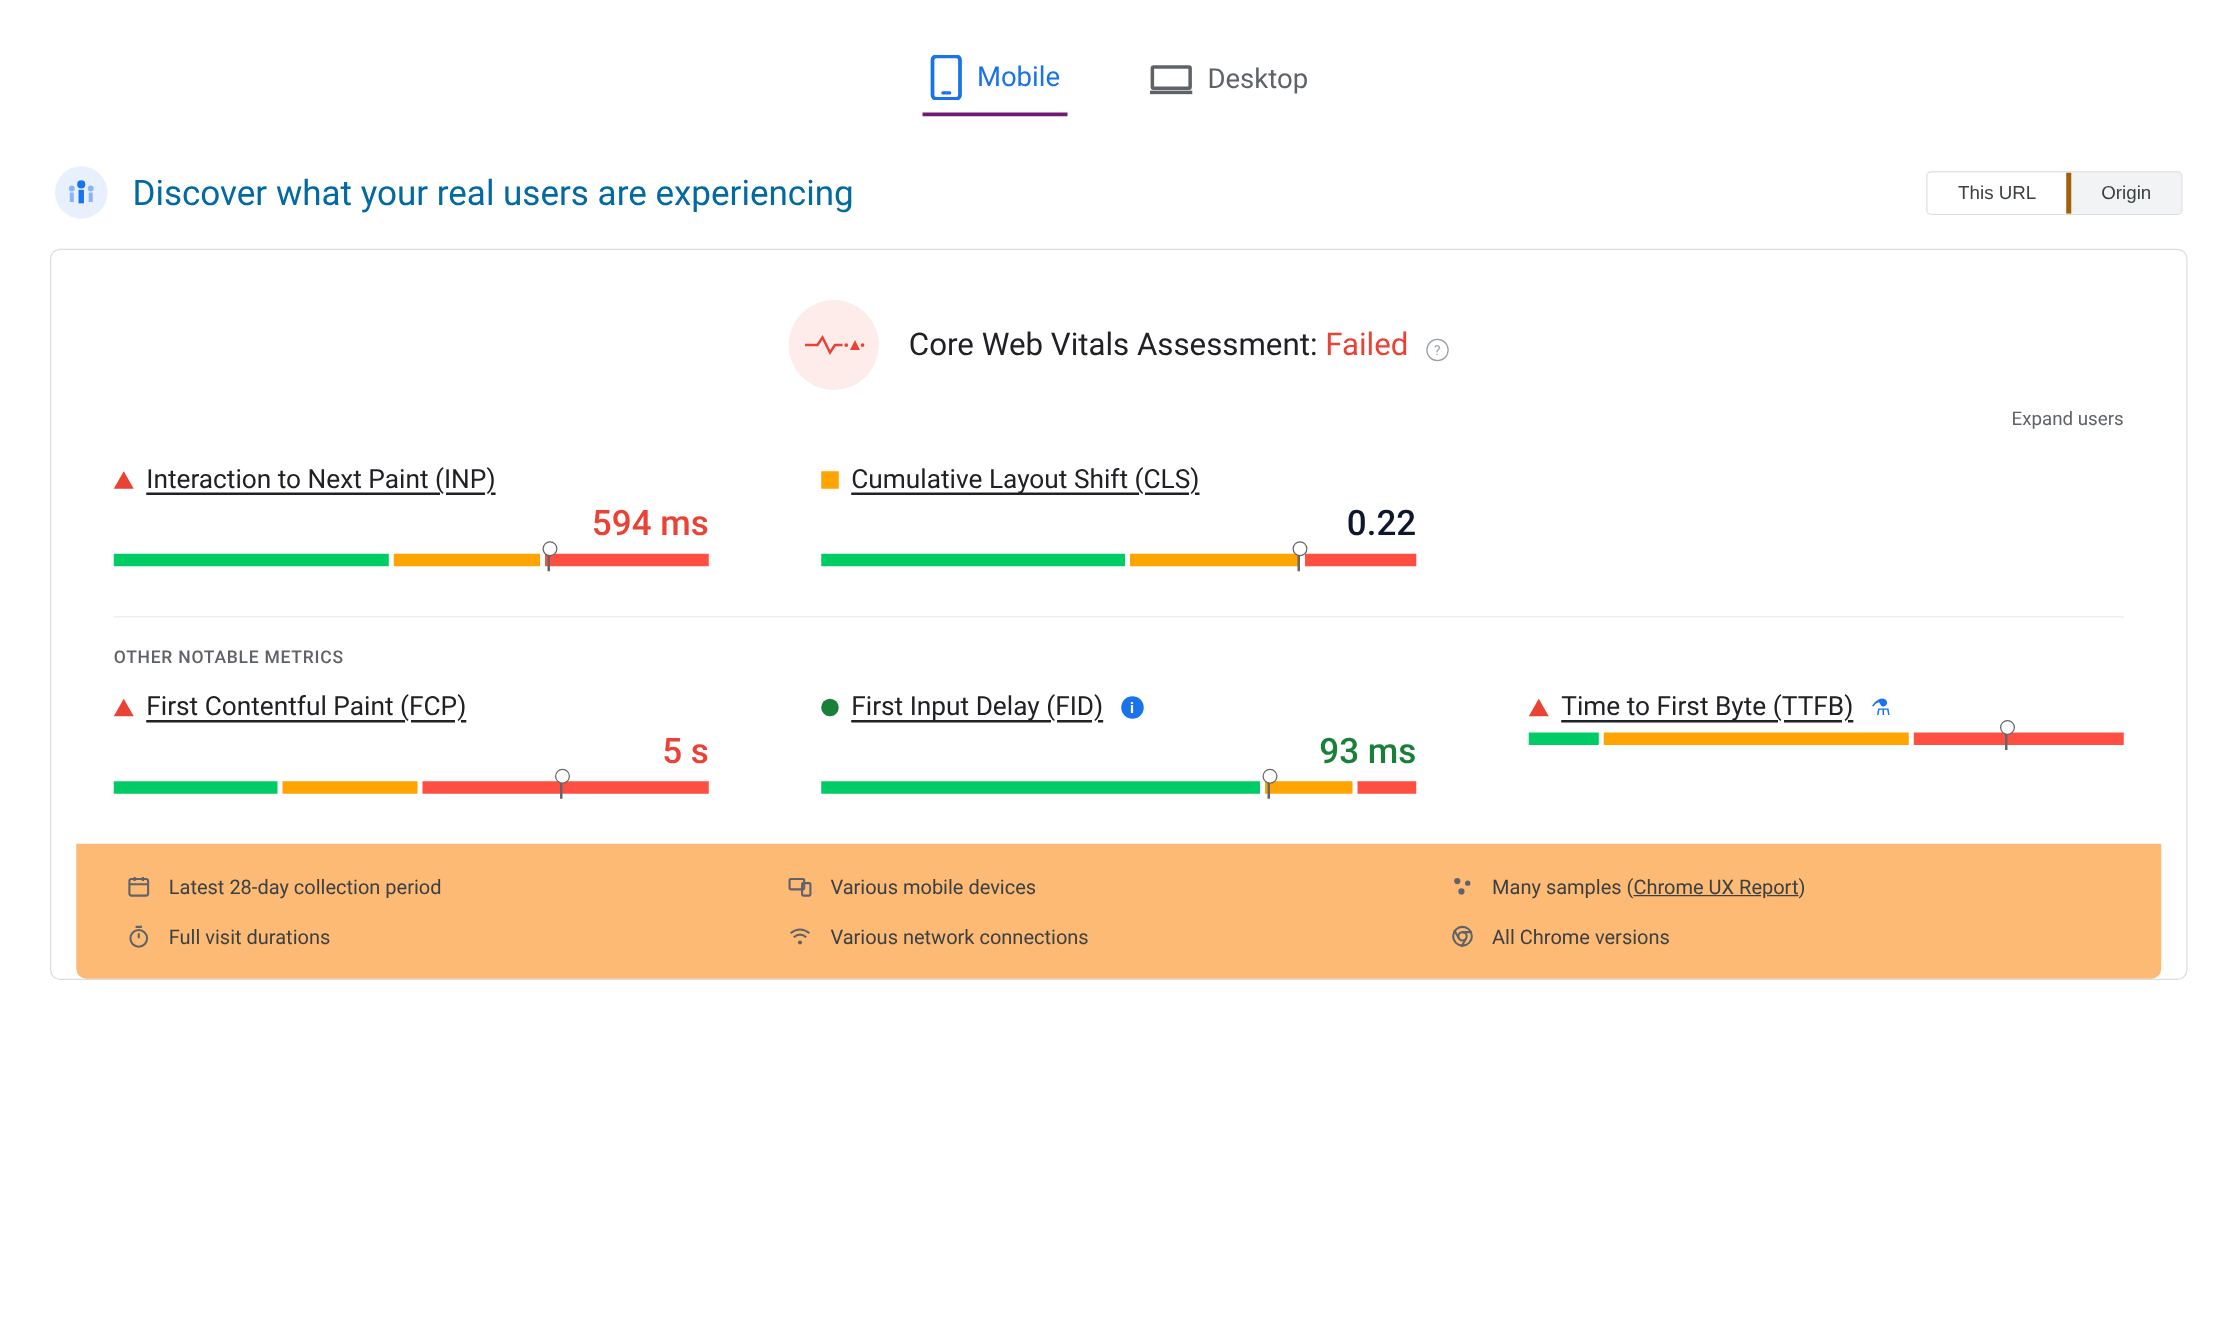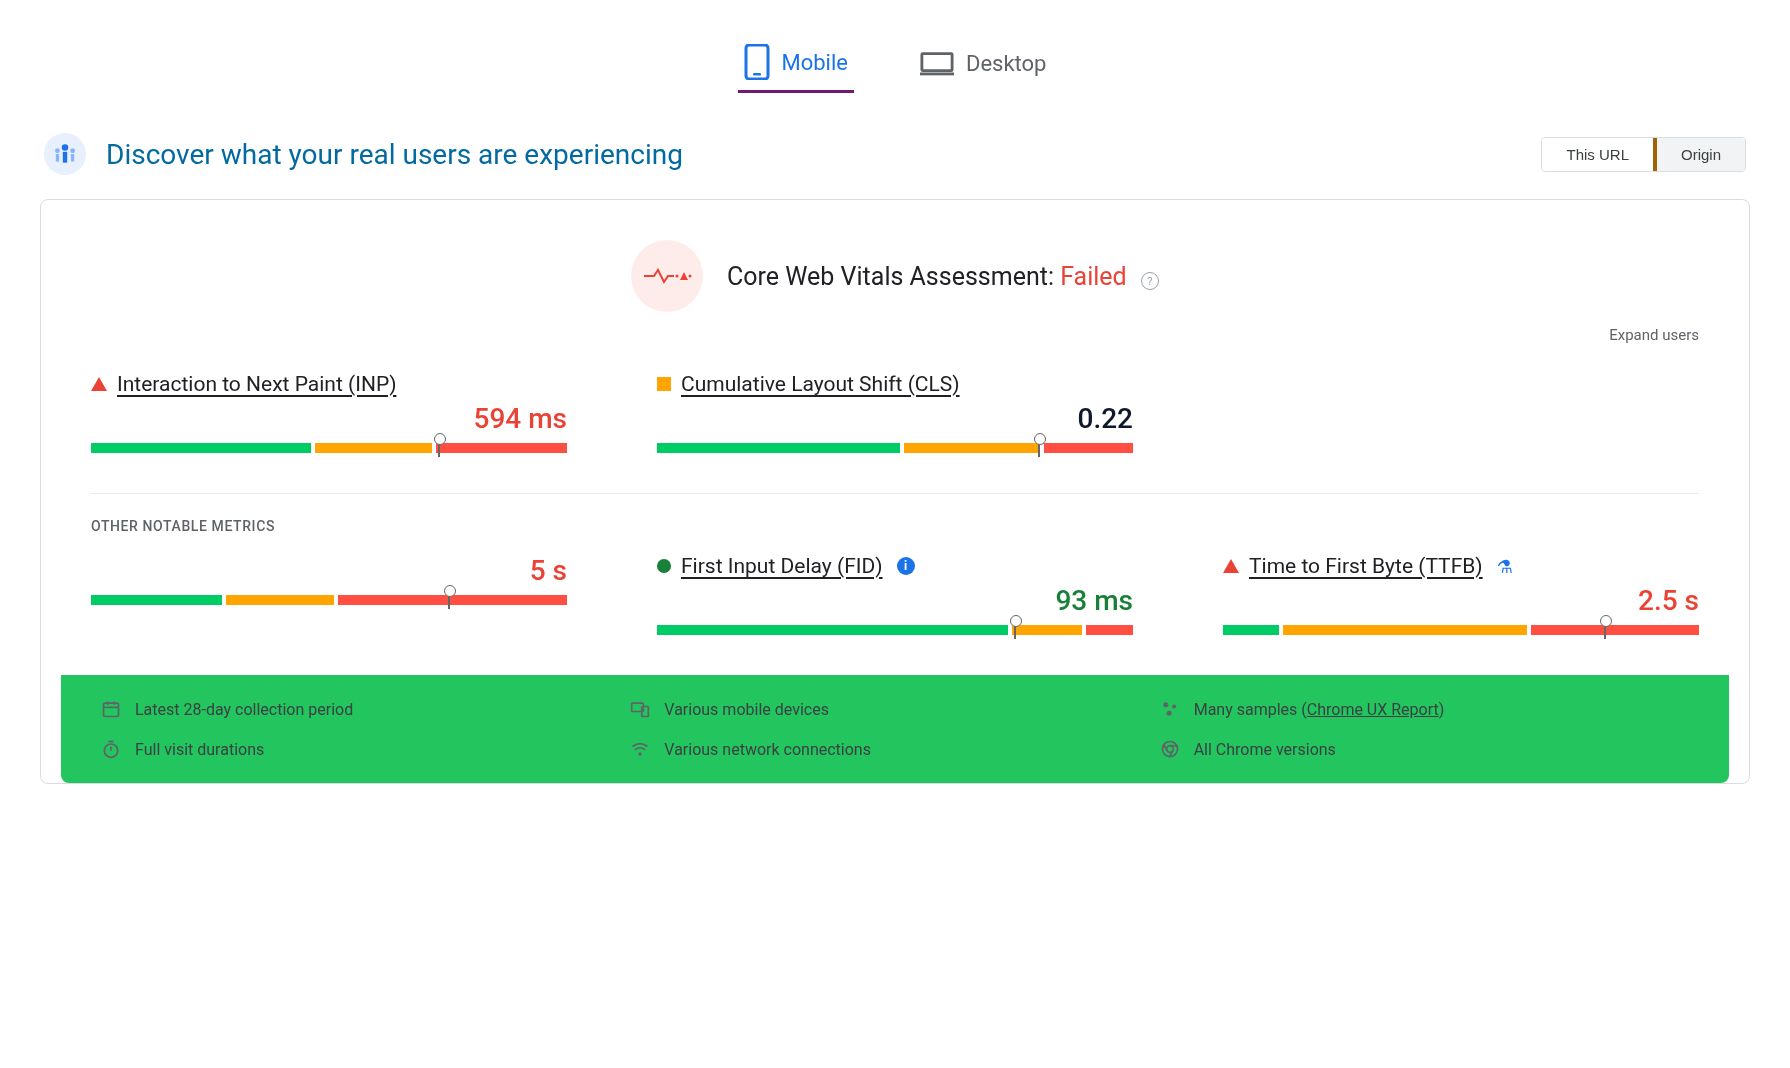--- a/index.html
+++ b/index.html
@@ -52,21 +52,21 @@
   .pointer::before { content:''; position:absolute; top:-6px; left:-4px; width:10px; height:10px; border-radius:50%; background:#fff; border:1px solid #666; }
   .tri-up-red { width:0; height:0; border-left:8px solid transparent; border-right:8px solid transparent; border-bottom:14px solid #ea4335; }
   .sq-amber { width:14px; height:14px; background:#ffa400; }
   .circ-green { width:14px; height:14px; border-radius:50%; background:#188038; }
   .info-icon { width:18px; height:18px; border-radius:50%; background:#1a73e8; color:#fff; font-size:12px; font-weight:700; display:flex; align-items:center; justify-content:center; margin-left:4px;}
   .flask-icon { color:#1a73e8; font-size:18px; margin-left:4px; }
   .help-circle { width:18px;height:18px;border:1.5px solid #9aa0a6;border-radius:50%;display:inline-flex;align-items:center;justify-content:center;font-size:11px;color:#9aa0a6;margin-left:8px;}
   hr.sep { border:none; border-top:1px solid #e8eaed; margin: 10px 30px 24px 30px; }
   .subhead { font-size:14px; letter-spacing:0.6px; color:#5f6368; font-weight:500; padding:0 30px 20px 30px; }
   
-  .foot { background:#22c55e; margin-top:10px; padding:24px 40px; display:grid; grid-template-columns:repeat(3,1fr); row-gap:20px; border-radius:0 0 8px 8px;}
+  .foot { background:#fdba74; margin-top:10px; padding:24px 40px; display:grid; grid-template-columns:repeat(3,1fr); row-gap:20px; border-radius:0 0 8px 8px;}
   .foot-item { display:flex; align-items:center; gap:14px; font-size:16px; color:#3c4043; }
   .foot-item .u { text-decoration:underline; }
   .foot-icon { width:20px; height:20px; color:#5f6368; }
 </style>
 </head>
 <body>
 
 <div class="tabs">
   <div class="tab active">
     <svg class="device-icon" viewBox="0 0 24 36">
@@ -154,20 +154,25 @@
     </div>
   </div>
     </div>
 
   <hr class="sep">
 
   <div class="subhead">OTHER NOTABLE METRICS</div>
 
   <div class="metrics" id="other-grid">
       <div class="metric">
+    <div class="metric-head">
+      <span class="tri-up-red"></span>
+      <span class="metric-name">First Contentful Paint (FCP)</span>
+
+    </div>
     <div class="metric-value-row"><span class="metric-value val-red">5 s</span></div>
     <div class="bar">
       <div class="seg-g" style="width:28%"></div>
       <div class="seg-a" style="width:23%"></div>
       <div class="seg-r" style="width:49%"></div>
       <div class="pointer" style="left:75%"></div>
     </div>
   </div>
       <div class="metric">
     <div class="metric-head">
@@ -182,21 +187,20 @@
       <div class="seg-r" style="width:10%"></div>
       <div class="pointer" style="left:75%"></div>
     </div>
   </div>
       <div class="metric">
     <div class="metric-head">
       <span class="tri-up-red"></span>
       <span class="metric-name">Time to First Byte (TTFB)</span>
       <span class="flask-icon">⚗</span>
     </div>
-    <div class="metric-value-row"><span class="metric-value val-red">2.5 s</span></div>
     <div class="bar">
       <div class="seg-g" style="width:12%"></div>
       <div class="seg-a" style="width:52%"></div>
       <div class="seg-r" style="width:36%"></div>
       <div class="pointer" style="left:80%"></div>
     </div>
   </div>
     </div>
 
   <div class="foot">

